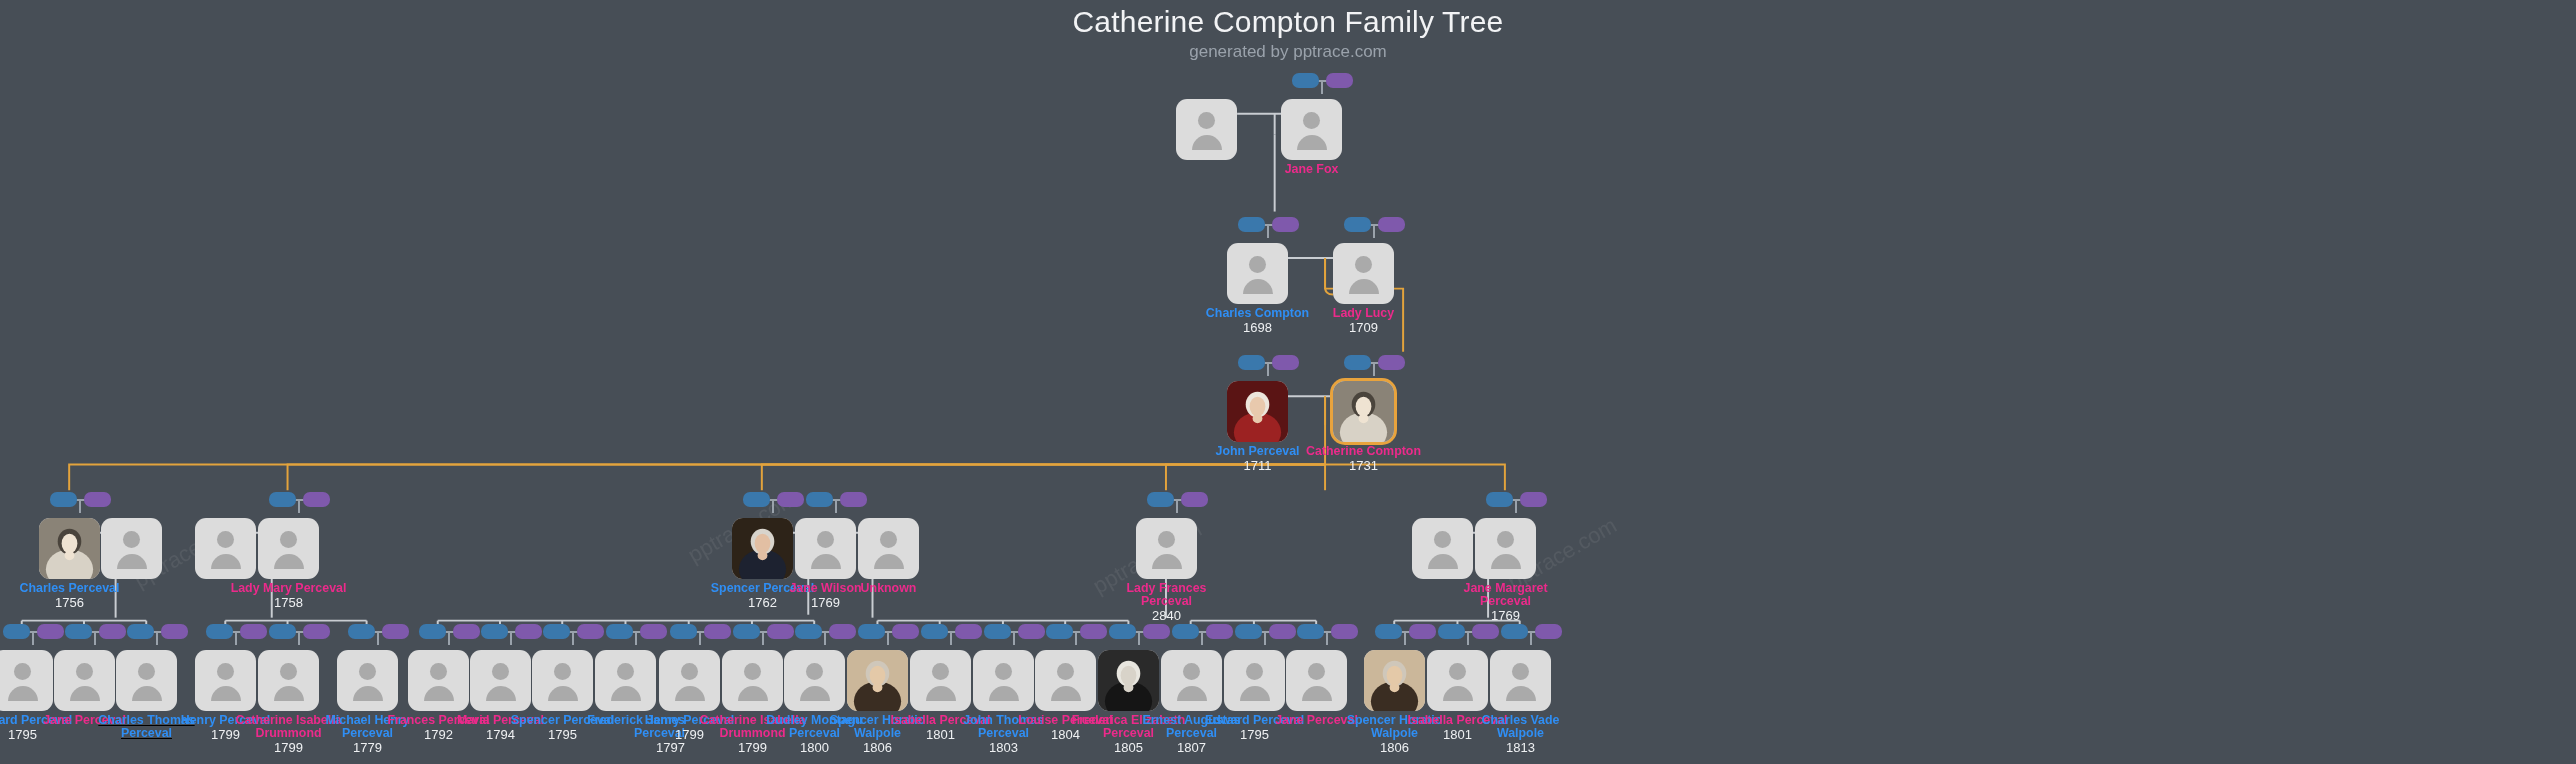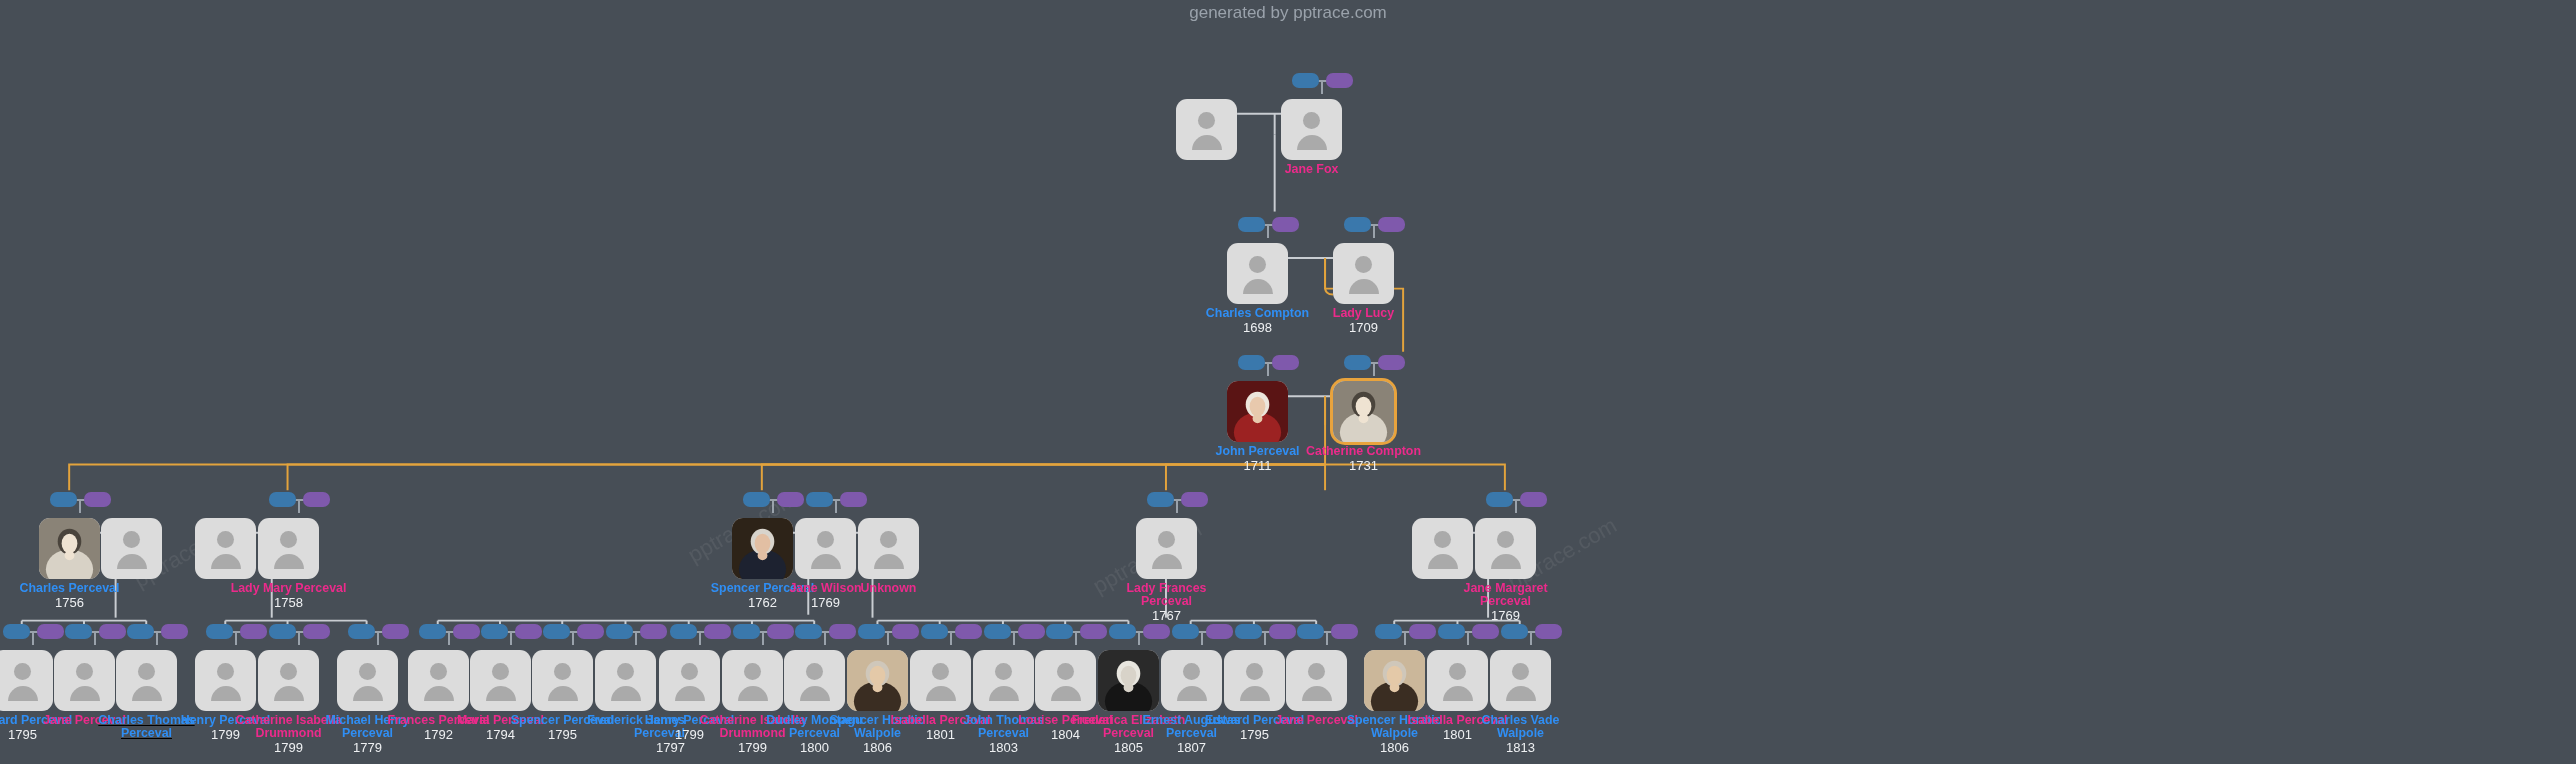--- a/index.html
+++ b/index.html
@@ -139,20 +139,21 @@
     white-space: nowrap;
     pointer-events: none;
   }
 </style>
 </head>
 <body>
 
 <div id="stage">
 
   <div id="header">
+    <div id="title">Catherine Compton Family Tree</div>
     <div id="subtitle">generated by pptrace.com</div>
   </div>
 
   <svg id="wires" viewBox="0 0 2607 774">
     <g stroke="#c9cdd2" stroke-width="2" fill="none" stroke-linecap="butt">
 
       <path d="M1252,115 H1327"></path>
       <path d="M1290,115 V136"></path>
 
       <path d="M1290,136 V214"></path>
@@ -404,21 +405,21 @@
           <div class="pill-bar"></div>
           <div class="pill-stem"></div>
           <div class="pill dad"></div>
           <div class="pill mom"></div>
         </div>
         <div class="avatar">
           <div class="ph-head"></div>
           <div class="ph-body"></div>
         </div>
         <div class="nm f">Lady Frances Perceval</div>
-        <div class="yr">1767</div>
+        <div class="yr">2840</div>
       </div>
       <div class="node" style="left: 1442px; top: 518px;">
         <div class="avatar">
           <div class="ph-head"></div>
           <div class="ph-body"></div>
         </div>
       </div>
       <div class="node" style="left: 1505px; top: 518px;">
         <div class="pills" style="left: 59px; top: -26px;">
           <div class="pill-bar"></div>

